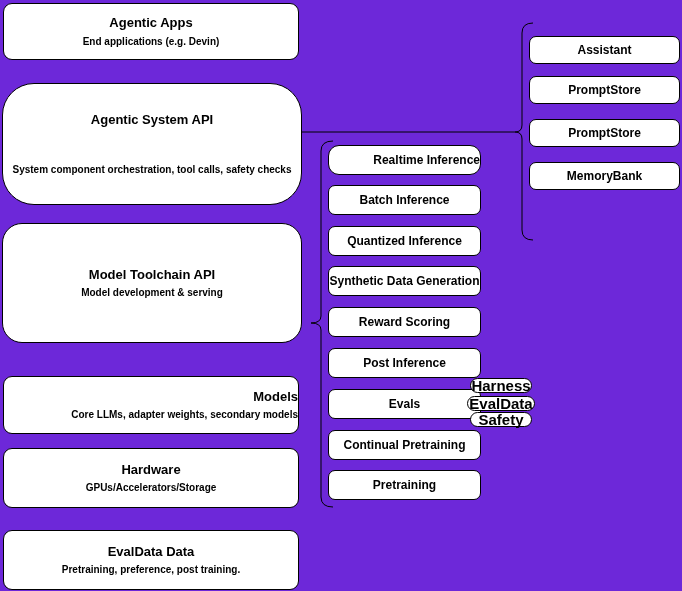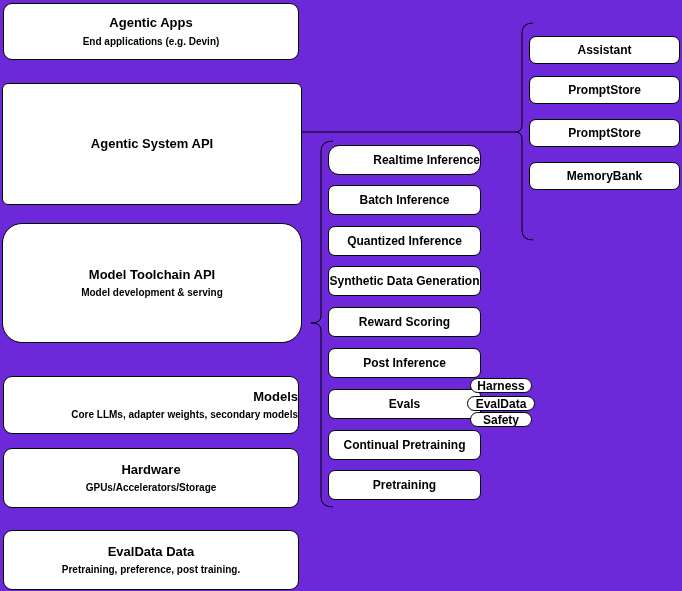--- a/index.html
+++ b/index.html
@@ -49,21 +49,21 @@
   }
   .pill {
     position: absolute;
     box-sizing: border-box;
     background: #ffffff;
     border: 1px solid #000000;
     border-radius: 999px;
     display: flex;
     align-items: center;
     justify-content: center;
-    font-size: 12px;
+    font-size: 15px;
     line-height: 1;
     white-space: nowrap;
     z-index: 3;
     text-align: right;
   }
 </style>
 </head>
 <body>
 
 <div id="canvas">
@@ -72,22 +72,23 @@
     <path d="M302 132 L515 132" stroke="#000000" stroke-width="1" fill="none"></path>
     <path d="M533 23 Q522 23 522 33 L522 125 Q522 132 515 132 Q522 132 522 139 L522 230 Q522 240 533 240" stroke="#000000" stroke-width="1" fill="none"></path>
     <path d="M333 141 Q321 141 321 151 L321 316 Q321 323 311 323 Q321 323 321 330 L321 497 Q321 507 333 507" stroke="#000000" stroke-width="1" fill="none"></path>
   </svg>
 
   <div class="box layer-box" style="left:3px; top:3px; width:296px; height:57px; border-radius:9px;">
     <div class="layer-title">Agentic Apps</div>
     <div class="layer-subtitle">End applications (e.g. Devin)</div>
   </div>
 
-  <div class="box layer-box" style="left:2px; top:83px; width:300px; height:122px; border-radius:6px;gap:31px;">
+  <div class="box layer-box" style="left:2px; top:83px; width:300px; height:122px; border-radius:32px;gap:31px;">
     <div class="layer-title">Agentic System API</div>
+    <div class="layer-subtitle">System component orchestration, tool calls, safety checks</div>
   </div>
 
   <div class="box layer-box" style="left:2px; top:223px; width:300px; height:120px; border-radius:20px;">
     <div class="layer-title">Model Toolchain API</div>
     <div class="layer-subtitle">Model development &amp; serving</div>
   </div>
 
   <div class="box layer-box" style="left:3px; top:376px; width:296px; height:58px; border-radius:9px;align-items:flex-end;">
     <div class="layer-title">Models</div>
     <div class="layer-subtitle">Core LLMs, adapter weights, secondary models</div>

